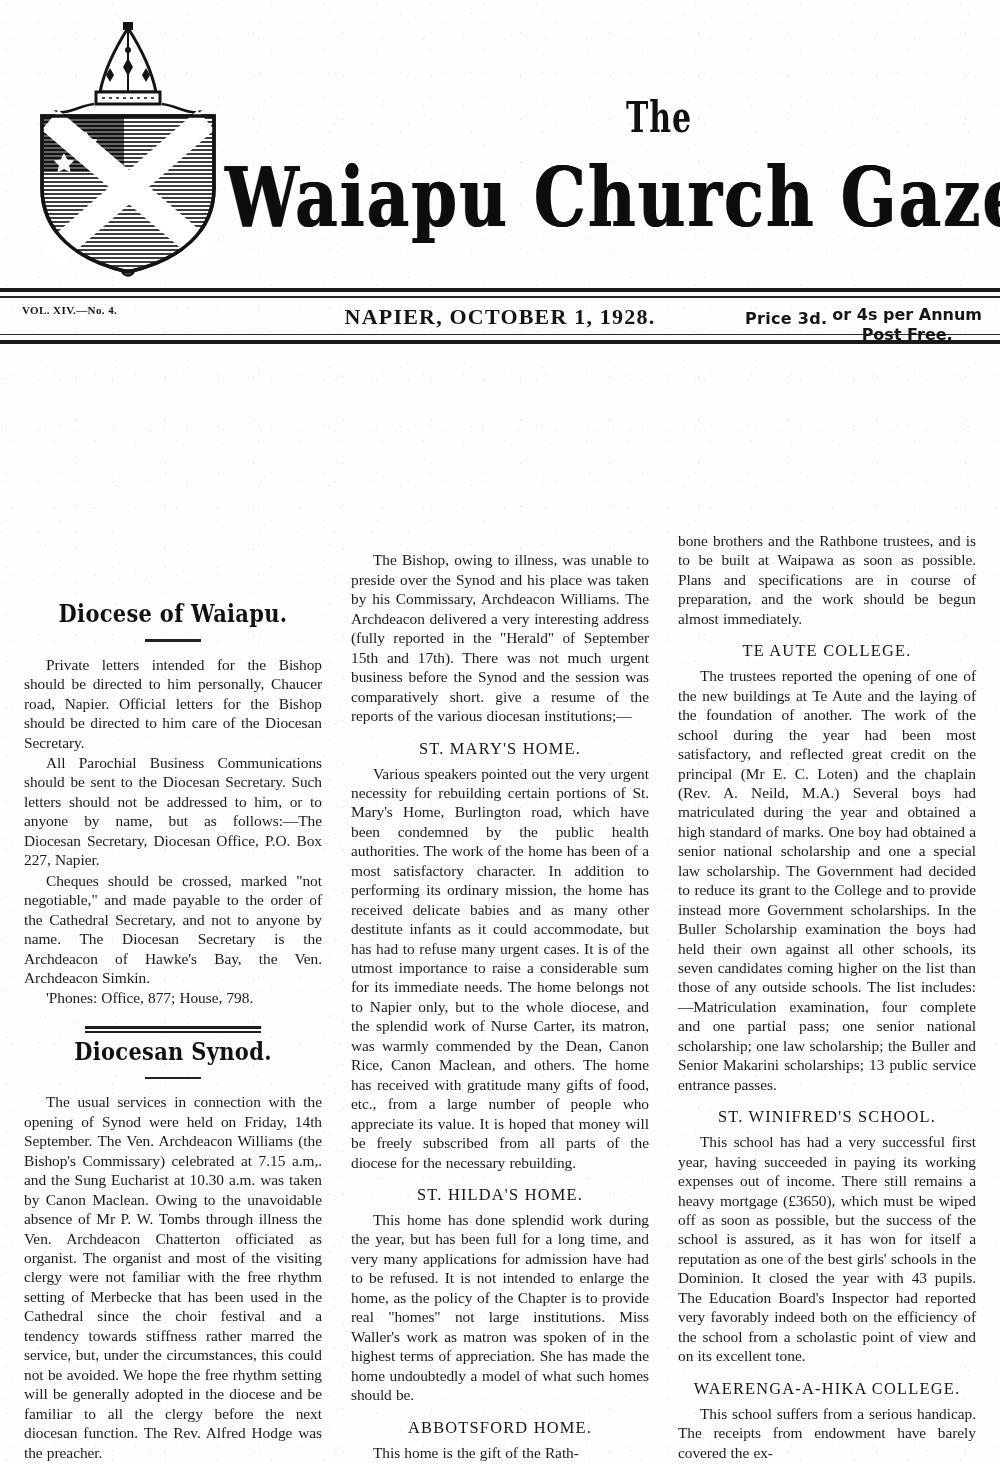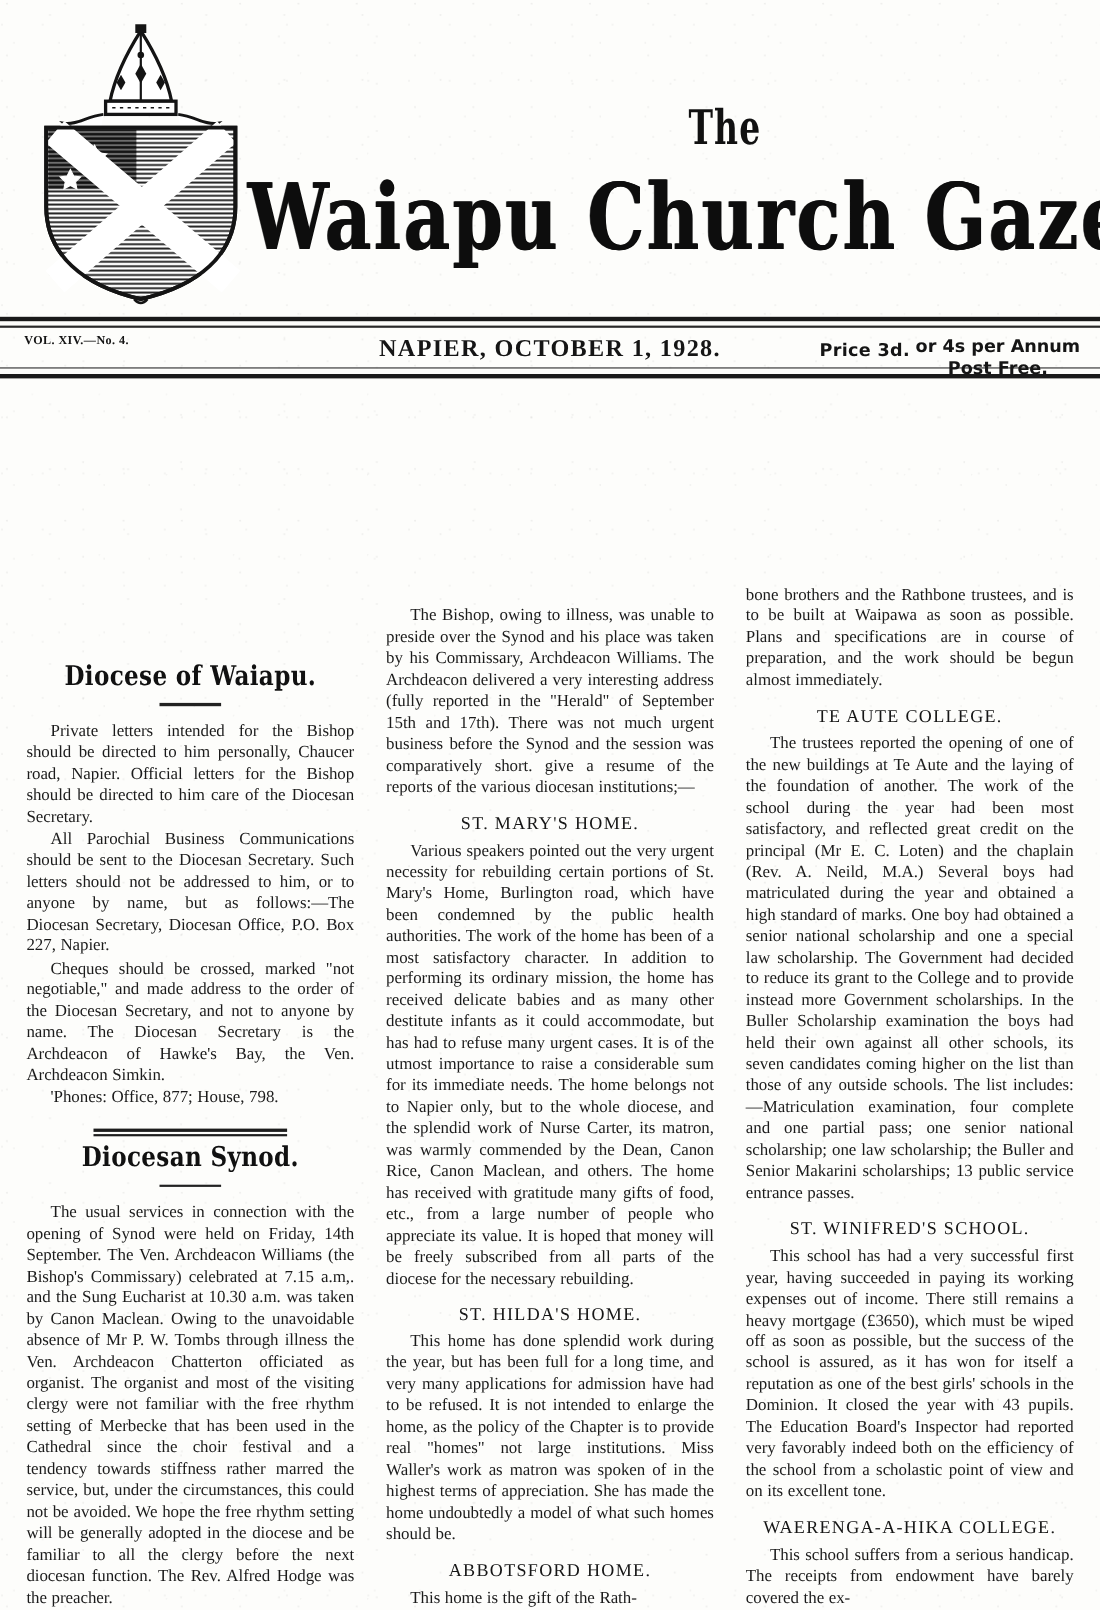--- a/index.html
+++ b/index.html
@@ -254,21 +254,21 @@
     <div class="rule-gap-b"></div>
     <div class="rule-thick"></div>
   </div>
 
   <div class="columns">
     <div class="col">
         <div class="gothic-head">Diocese of Waiapu.</div>
         <div class="short-rule"></div>
         <p>Private letters intended for the Bishop should be directed to him personally, Chaucer road, Napier. Official letters for the Bishop should be directed to him care of the Diocesan Secretary.</p>
         <p>All Parochial Business Communications should be sent to the Diocesan Secretary. Such letters should not be addressed to him, or to anyone by name, but as follows:—The Diocesan Secretary, Diocesan Office, P.O. Box 227, Napier.</p>
-        <p>Cheques should be crossed, marked "not negotiable," and made address to the order of the Diocesan Secretary, and not to anyone by name. The Diocesan Secretary is the Archdeacon of Hawke's Bay, the Ven. Archdeacon Simkin.</p>
+        <p>Cheques should be crossed, marked "not negotiable," and made payable to the order of the Cathedral Secretary, and not to anyone by name. The Diocesan Secretary is the Archdeacon of Hawke's Bay, the Ven. Archdeacon Simkin.</p>
         <p>'Phones: Office, 877; House, 798.</p>
         <div class="dbl-rule">
           <div class="a"></div>
           <div class="b"></div>
         </div>
         <div class="gothic-head">Diocesan Synod.</div>
         <div class="short-rule"></div>
         <p>The usual services in connection with the opening of Synod were held on Friday, 14th September. The Ven. Archdeacon Williams (the Bishop's Commissary) celebrated at 7.15 a.m,. and the Sung Eucharist at 10.30 a.m. was taken by Canon Maclean. Owing to the unavoidable absence of Mr P. W. Tombs through illness the Ven. Archdeacon Chatterton officiated as organist. The organist and most of the visiting clergy were not familiar with the free rhythm setting of Merbecke that has been used in the Cathedral since the choir festival and a tendency towards stiffness rather marred the service, but, under the circumstances, this could not be avoided. We hope the free rhythm setting will be generally adopted in the diocese and be familiar to all the clergy before the next diocesan function. The Rev. Alfred Hodge was the preacher.</p>
       </div>
     <div class="col">

